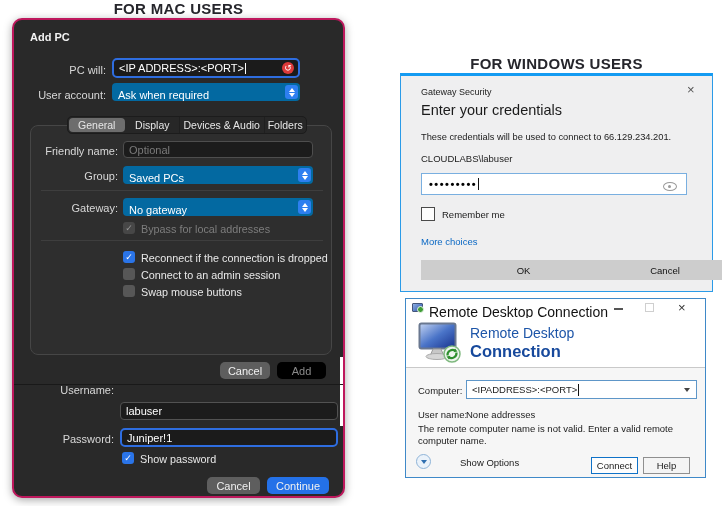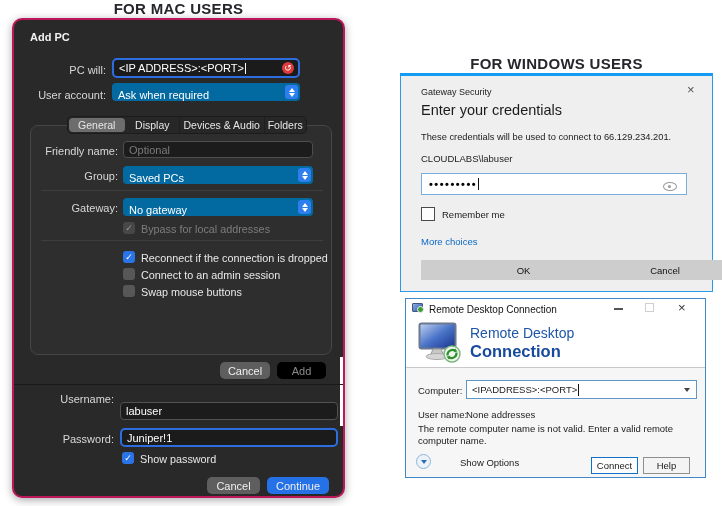--- a/index.html
+++ b/index.html
@@ -85,21 +85,21 @@
 
   
   .rdcdlg { position:absolute; left:405px; top:298px; width:301px; height:180px;
             background:#f6f6f6; border:1px solid #3f89c8; box-sizing:border-box; color:#1b1b1b; }
   .rdc-titlebar { position:absolute; left:0; top:0; width:100%; height:19px; background:#fff; }
   .rdc-mini { position:absolute; left:6px; top:4px; width:11px; height:9px; border-radius:1px;
               background:linear-gradient(135deg,#8fb0e4,#2a50a8); border:1px solid #44557a;
               box-sizing:border-box; }
   .rdc-mini:after { content:""; position:absolute; right:-2px; bottom:-2px; width:5px; height:5px;
                     border-radius:50%; background:#3f9c35; border:1px solid #e8f4e8; }
-  .rdc-title { position:absolute; left:23px; top:5px; font-size:10px; color:#111; }
+  .rdc-title { position:absolute; left:23px; top:5px; font-size:14px; color:#111; }
   .rdc-min { position:absolute; left:208px; top:9px; width:9px; height:2px; background:#555; }
   .rdc-max { position:absolute; left:239px; top:4px; width:9px; height:9px;
              border:1px solid #cfcfcf; box-sizing:border-box; }
   .rdc-close { position:absolute; left:272px; top:1px; font-size:13px; color:#333; }
   .rdc-banner { position:absolute; left:0; top:19px; width:100%; height:50px; background:#fff;
                 border-bottom:1px solid #c9c9c9; box-sizing:border-box; }
   .rdc-logo { position:absolute; left:12px; top:4px; }
   .rdc-l1 { position:absolute; left:64px; top:7px; font-size:14px; color:#1d55a8; }
   .rdc-l2 { position:absolute; left:64px; top:24px; font-size:16.5px; font-weight:bold; color:#17499c; }
   .rdc-lab { position:absolute; font-size:9.5px; color:#222; }
@@ -195,21 +195,21 @@
       <span class="cb off" style="left:92px; top:159px;"></span>
       <div class="cblab" style="left:110px; top:160px;">Swap mouse buttons</div>
     </div>
 
     <div class="mbtn gray" style="left:206px; top:342px; width:50px;">Cancel</div>
     <div class="mbtn disabled" style="left:263px; top:342px; width:49px;">Add</div>
 
     <div class="scrollstrip"></div>
     <div class="mdivider"></div>
 
-    <div class="mlab" style="left:0; width:100px; top:373px;">Username:</div>
+    <div class="mlab" style="left:0; width:100px; top:364px;">Username:</div>
     <div class="mfield" style="left:106px; top:382px; width:218px; height:18px; border-color:#525252;">
       <span>labuser</span>
     </div>
 
     <div class="mlab" style="left:0; width:100px; top:413px;">Password:</div>
     <div class="mfield focus" style="left:106px; top:408px; width:218px; height:19px;">
       <span>Juniper!1</span>
     </div>
 
     <span class="cb on" style="left:108px; top:432px;">✓</span>

